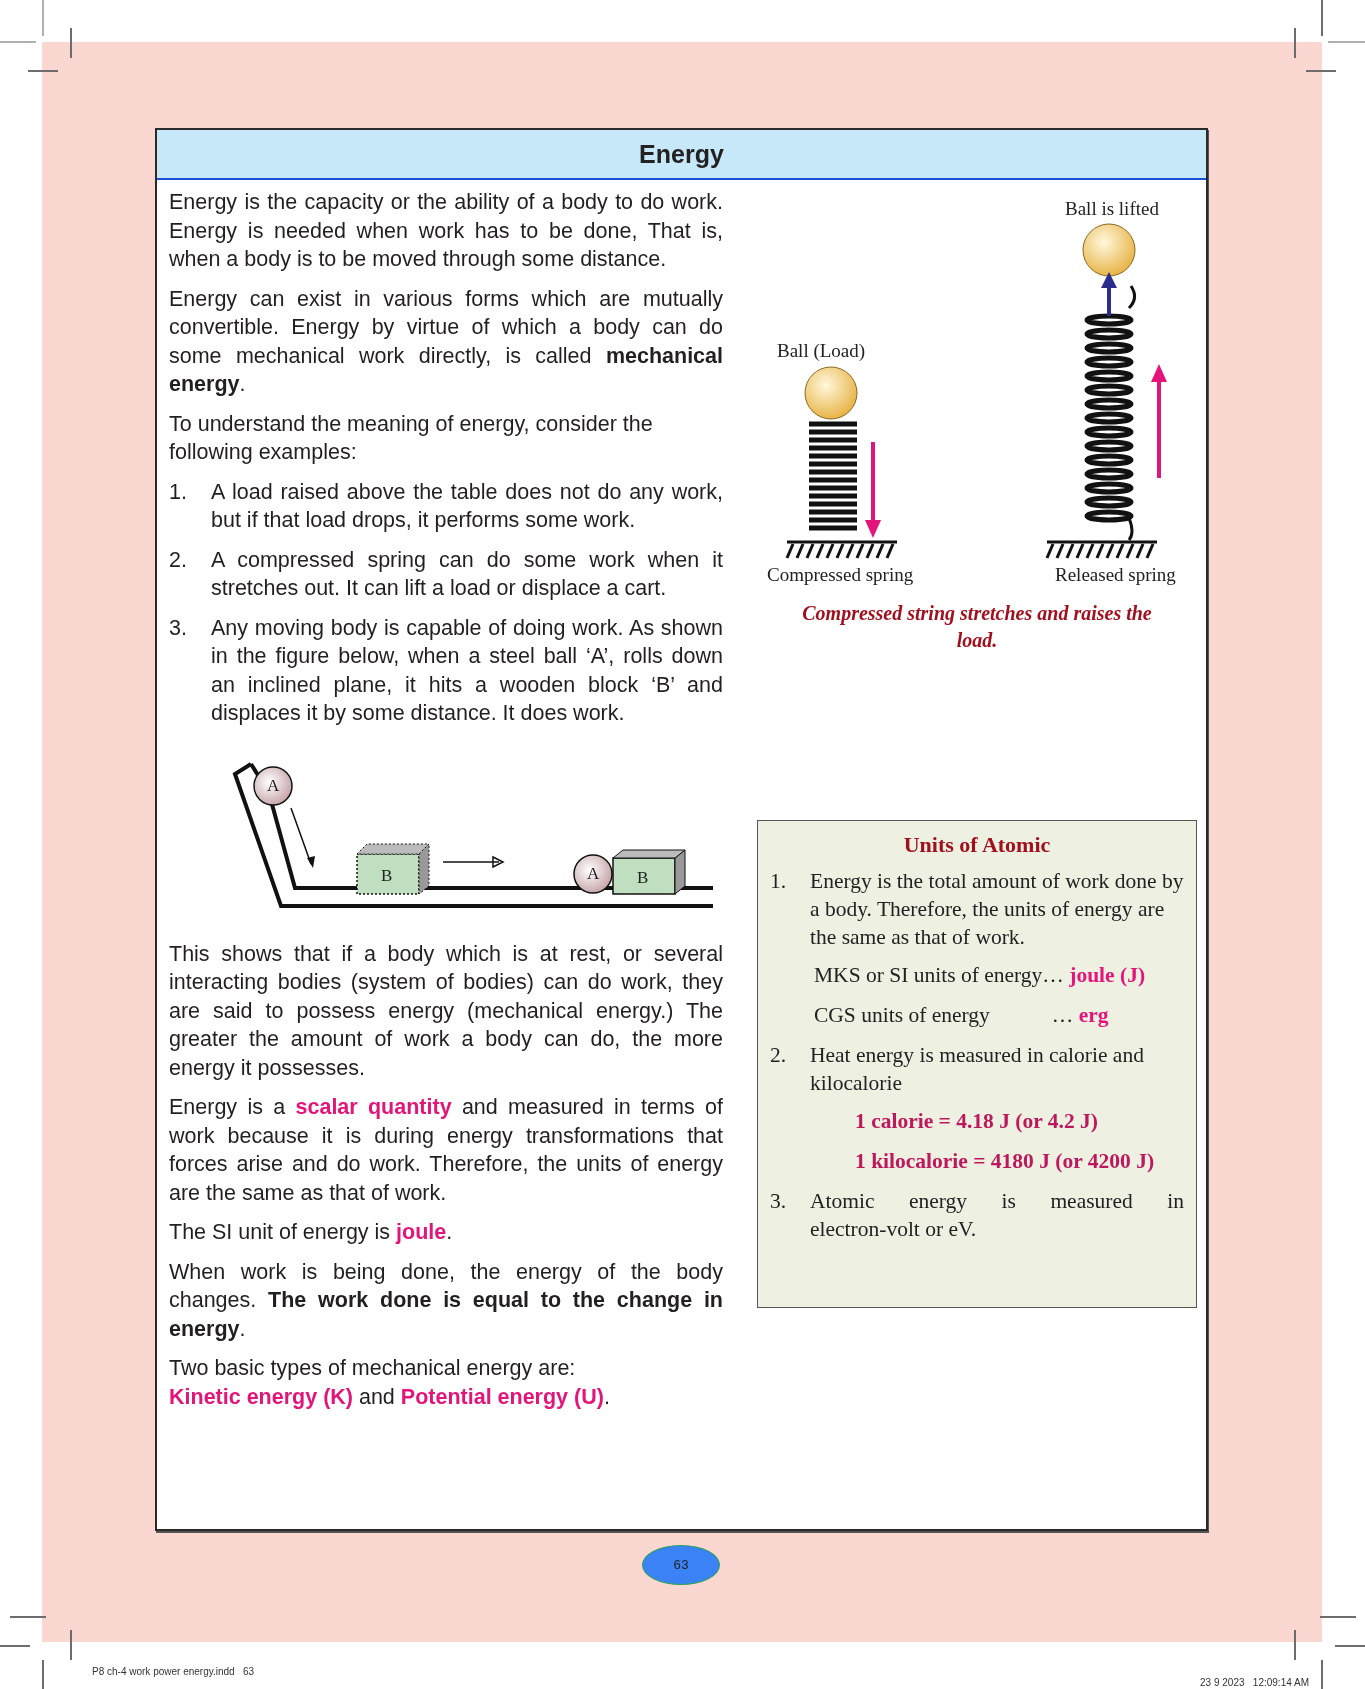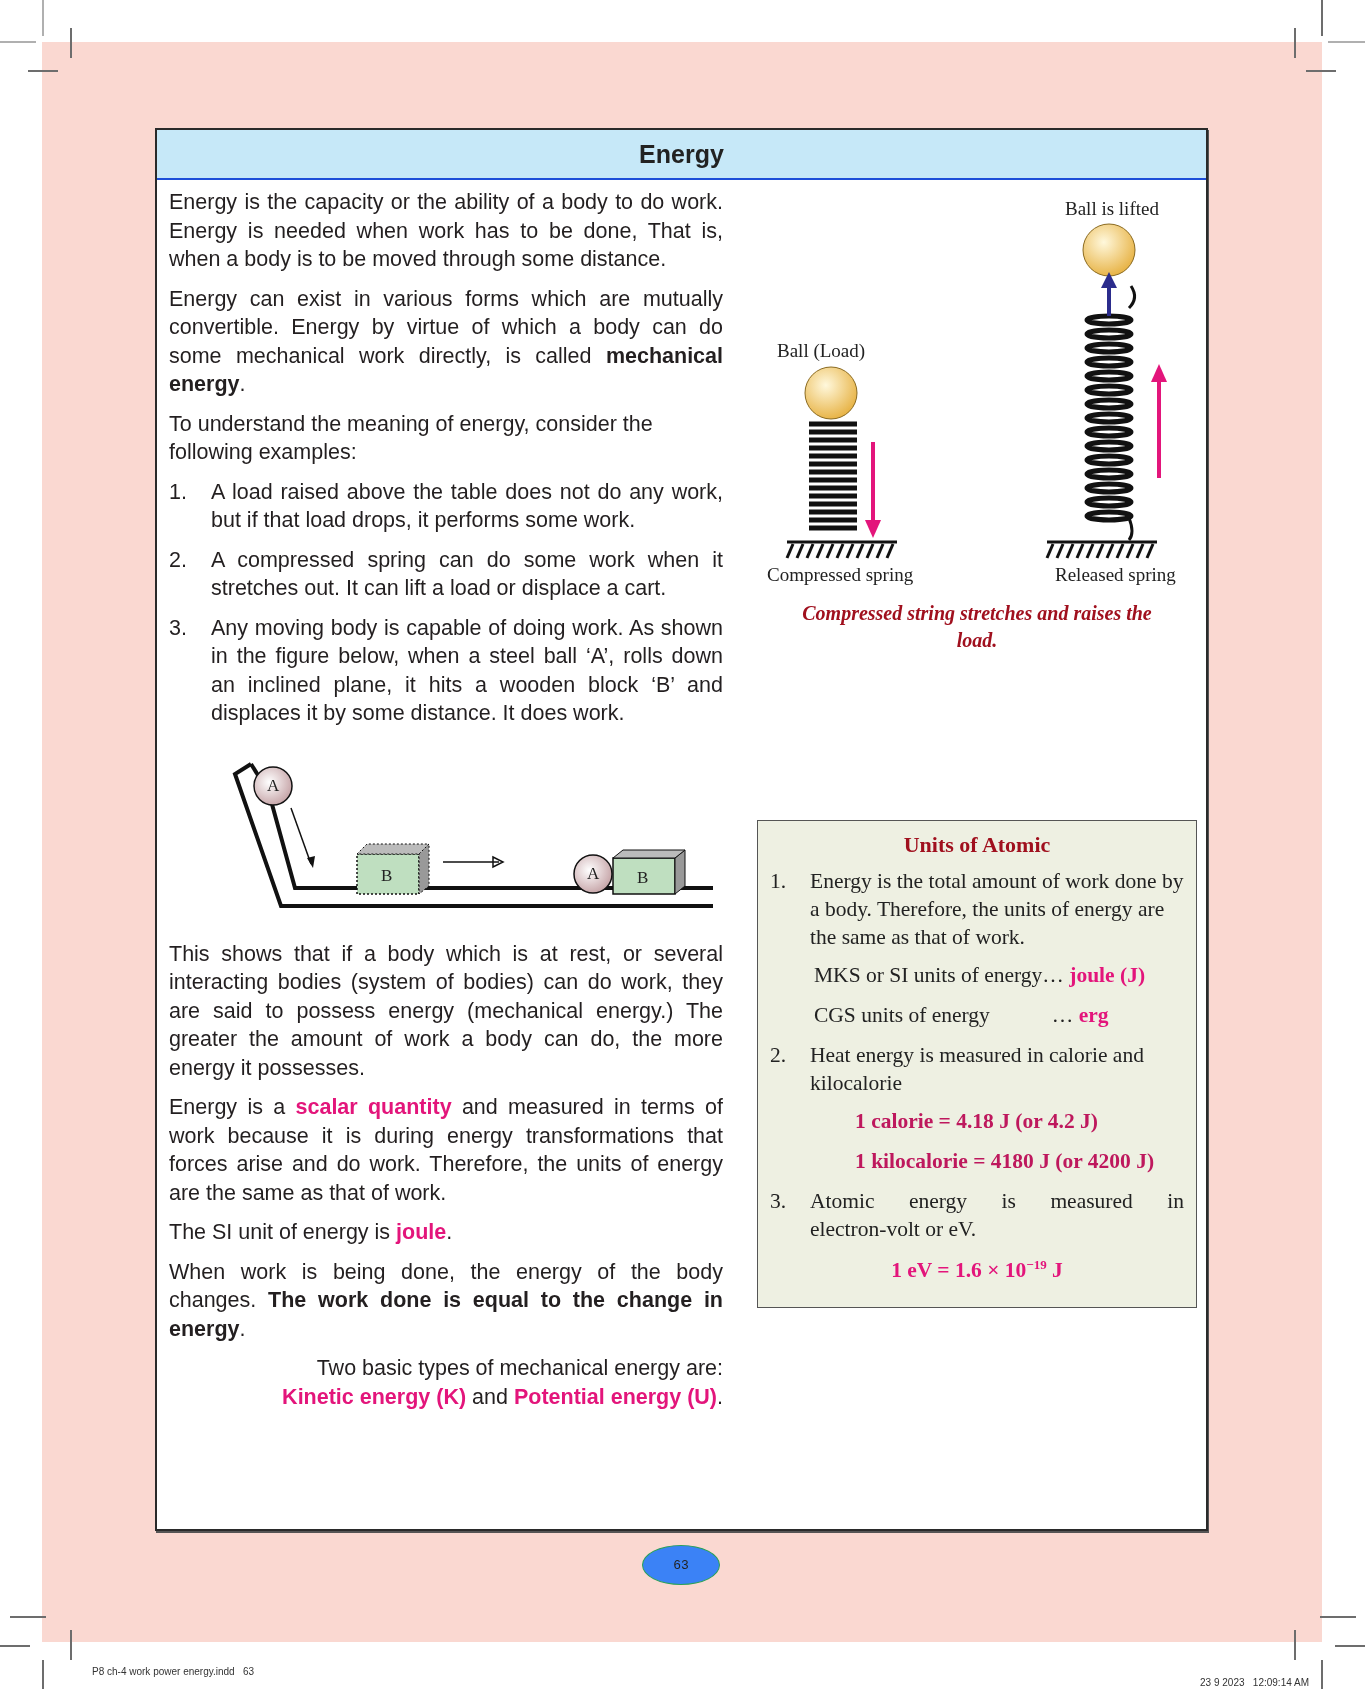--- a/index.html
+++ b/index.html
@@ -112,21 +112,21 @@
       <span class="fig-label serif" style="left:44px;top:26px;font-size:17px">A</span>
       <span class="fig-label serif" style="left:158px;top:116px;font-size:17px">B</span>
       <span class="fig-label serif" style="left:364px;top:114px;font-size:17px">A</span>
       <span class="fig-label serif" style="left:414px;top:118px;font-size:17px">B</span>
     </div>
 
     <p>This shows that if a body which is at rest, or several interacting bodies (system of bodies) can do work, they are said to possess energy (mechanical energy.) The greater the amount of work a body can do, the more energy it possesses.</p>
     <p><span>Energy is a </span><span class="pink">scalar quantity</span><span> and measured in terms of work because it is during energy transformations that forces arise and do work. Therefore, the units of energy are the same as that of work.</span></p>
     <p><span>The SI unit of energy is </span><span class="pink">joule</span><span>.</span></p>
     <p><span>When work is being done, the energy of the body changes. </span><span class="bold">The work done is equal to the change in energy</span><span>.</span></p>
-    <p style="text-align:right;margin-bottom:8px"><span>Two basic types of mechanical energy are:</span><br><span class="pink">Kinetic energy (K)</span><span> and </span><span class="pink">Potential energy (U)</span><span>.</span></p>
+    <p style="text-align:left;margin-bottom:8px"><span>Two basic types of mechanical energy are:</span><br><span class="pink">Kinetic energy (K)</span><span> and </span><span class="pink">Potential energy (U)</span><span>.</span></p>
   </div>
 
   <div class="spring-fig">
     <svg width="440" height="440" viewBox="0 0 440 440" style="position:absolute;left:0;top:0">
       <defs>
         <radialGradient id="gold" cx="40%" cy="35%" r="65%">
             <stop offset="0" stop-color="#fff8dc"></stop>
             <stop offset="1" stop-color="#e8b54a"></stop>
           </radialGradient>
       </defs>
@@ -227,19 +227,18 @@
     </div>
     <div class="u-formula">1 calorie = 4.18 J (or 4.2 J)</div>
     <div class="u-formula">1 kilocalorie = 4180 J (or 4200 J)</div>
     <div class="u-item" style="margin-bottom:8px">
       <span class="num">3.</span>
       <span class="txt">
           <span class="justify-full" style="display:block">Atomic energy is measured in</span>
           <span style="display:block">electron-volt or eV.</span>
         </span>
     </div>
-    <div class="u-center"><span>1 eV = 1.6 × 10</span><sup style="font-size:13px">−19</sup><span> J</span></div>
   </div>
 </div>
 
 <div class="page-num">63</div>
 <div class="slug-left" style="white-space:pre">P8 ch-4 work power energy.indd   63</div>
 <div class="slug-right" style="white-space:pre">23 9 2023   12:09:14 AM</div>
 
 </body></html>

